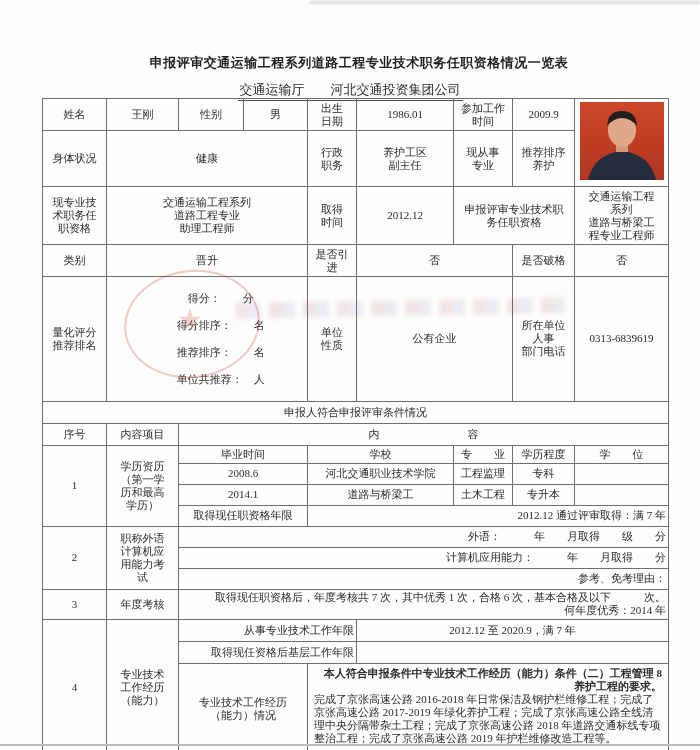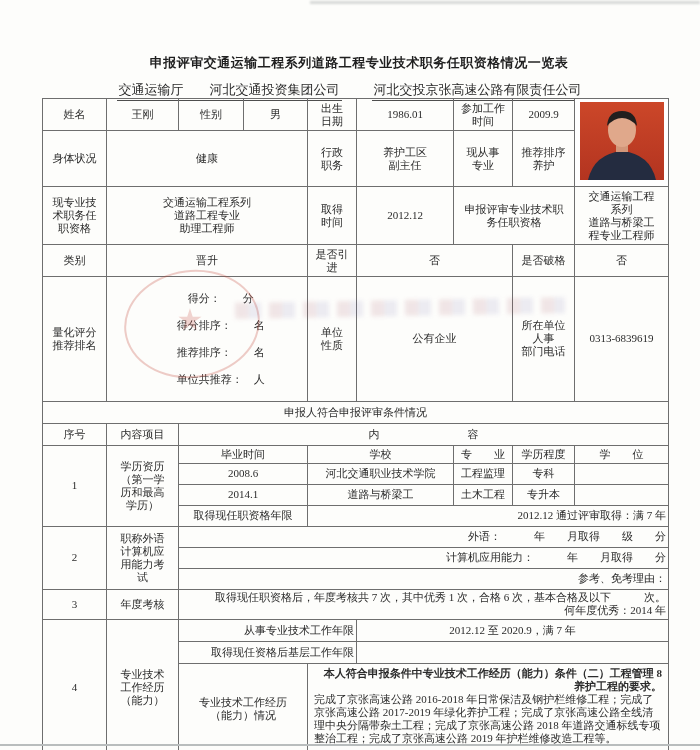--- a/index.html
+++ b/index.html
@@ -70,21 +70,20 @@
 </style>
 </head>
 <body>
 
 <div class="page">
 
   <div class="doc-title">申报评审交通运输工程系列道路工程专业技术职务任职资格情况一览表</div>
 
   <div class="org-line">
     <span class="org-group">交通运输厅　　河北交通投资集团公司</span>
-    <span class="org-group">河北交投京张高速公路有限责任公司</span>
   </div>
 
   <table class="doc-table">
     <colgroup>
       <col style="width:64px">
         <col style="width:72px">
         <col style="width:65px">
       <col style="width:64px">
         <col style="width:49px">
         <col style="width:97px">

